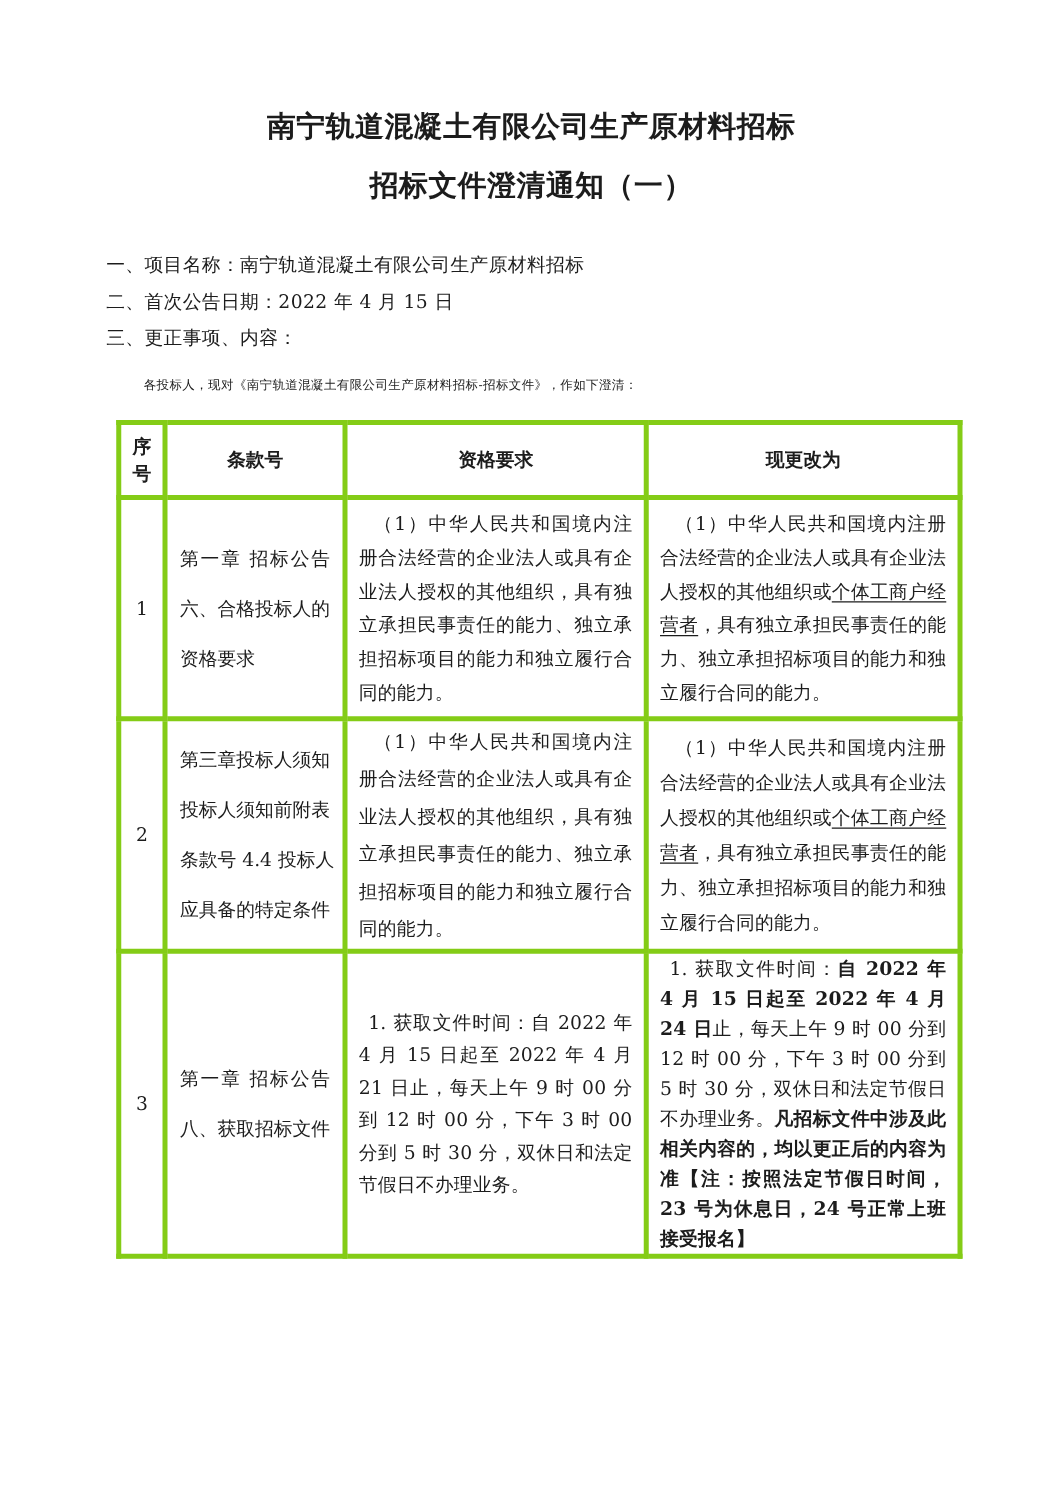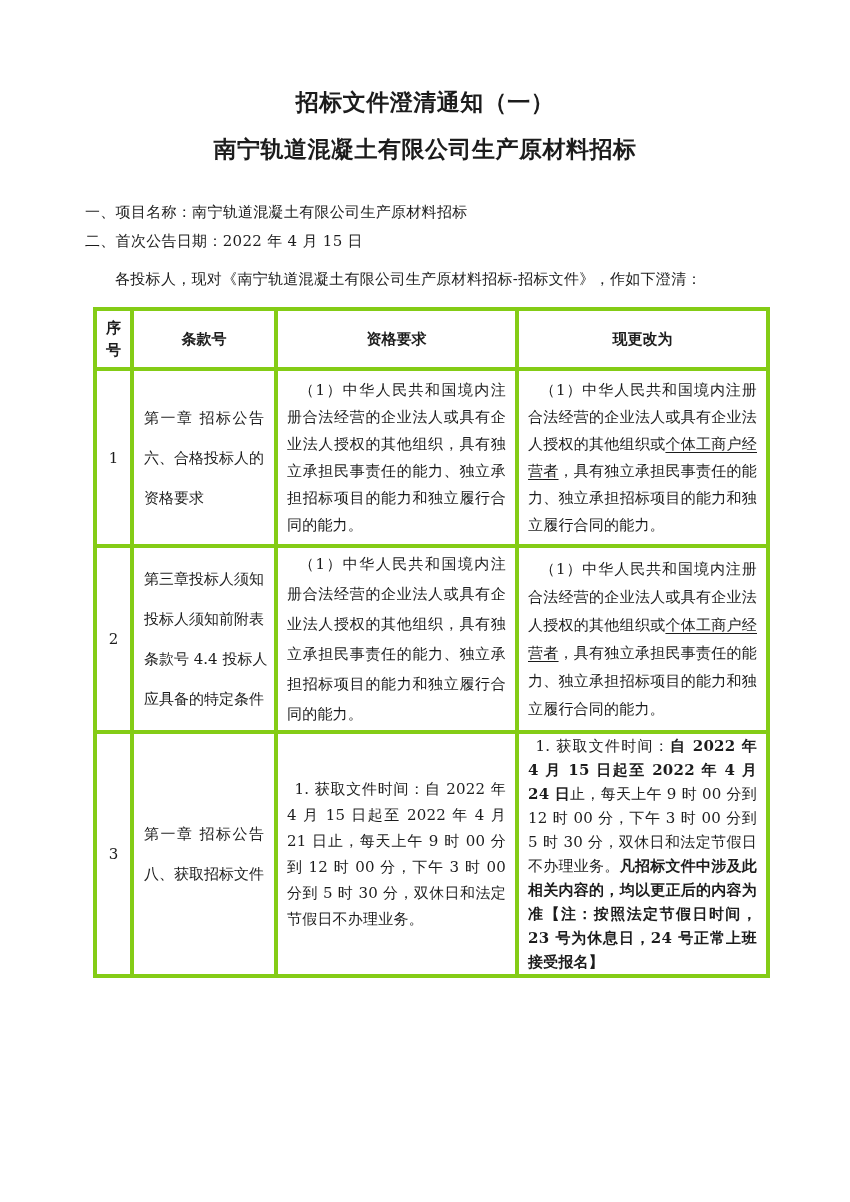--- a/index.html
+++ b/index.html
@@ -28,21 +28,21 @@
     margin: 26px 85px 12px 85px;
     font-size: 15px;
   }
   .meta-item {
     line-height: 29px;
     letter-spacing: 0.3px;
   }
   .intro {
     margin: 13px 85px 0 85px;
     padding-left: 30px;
-    font-size: 15px;
+    font-size: 10px;
     line-height: 21px;
     letter-spacing: 0.3px;
   }
   table.clarify {
     margin: 17px 0 0 93px;
     border-collapse: collapse;
     table-layout: fixed;
     width: 673px;
     font-size: 15px;
   }
@@ -78,27 +78,28 @@
   .lh24 p { line-height: 24px; }
   .u { text-decoration: underline; text-underline-offset: 3px; }
   b { font-weight: bold; }
 </style>
 </head>
 <body>
 
 <div class="page">
 
   <div class="title-block">
+    <div>南宁轨道混凝土有限公司生产原材料招标</div>
     <div>招标文件澄清通知（一）</div>
-    <div>南宁轨道混凝土有限公司生产原材料招标</div>
   </div>
 
   <div class="meta-list">
     <div class="meta-item">一、项目名称：南宁轨道混凝土有限公司生产原材料招标</div>
     <div class="meta-item">二、首次公告日期：2022 年 4 月 15 日</div>
+    <div class="meta-item">三、更正事项、内容：</div>
   </div>
 
   <p class="intro">各投标人，现对《南宁轨道混凝土有限公司生产原材料招标-招标文件》，作如下澄清：</p>
 
   <table class="clarify">
     <colgroup>
       <col style="width:37px">
       <col style="width:144px">
       <col style="width:241px">
       <col style="width:251px">

